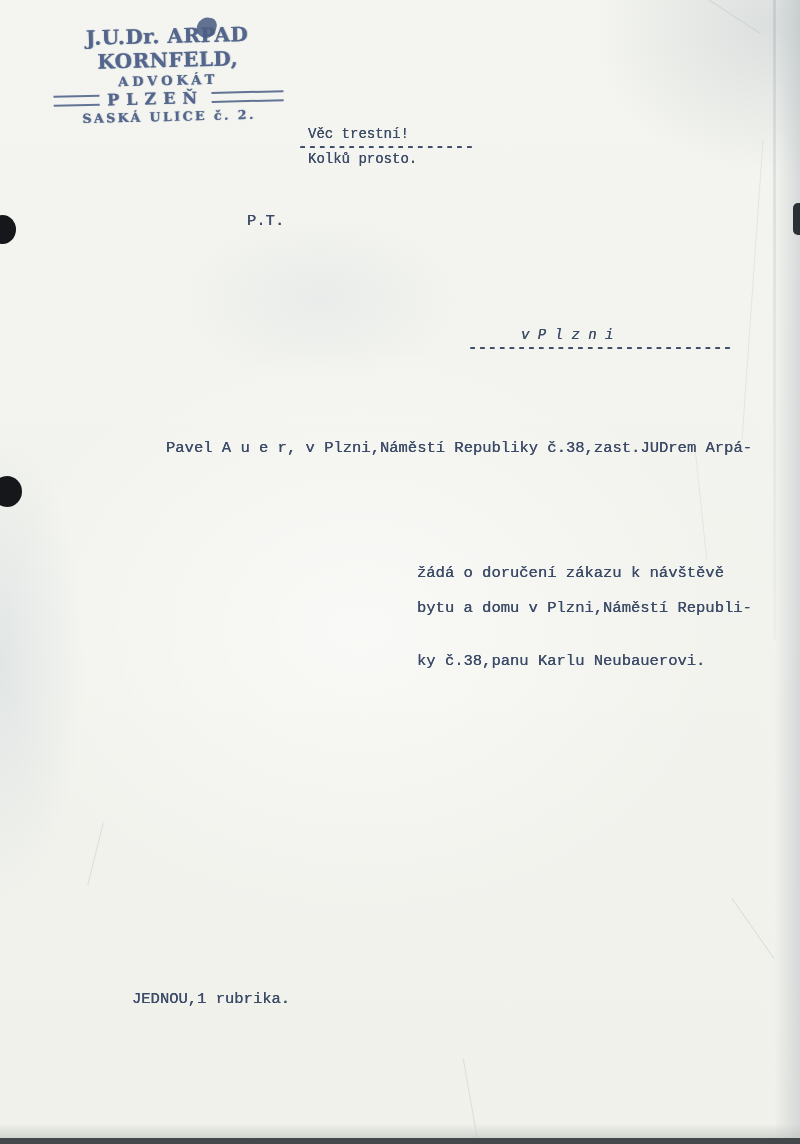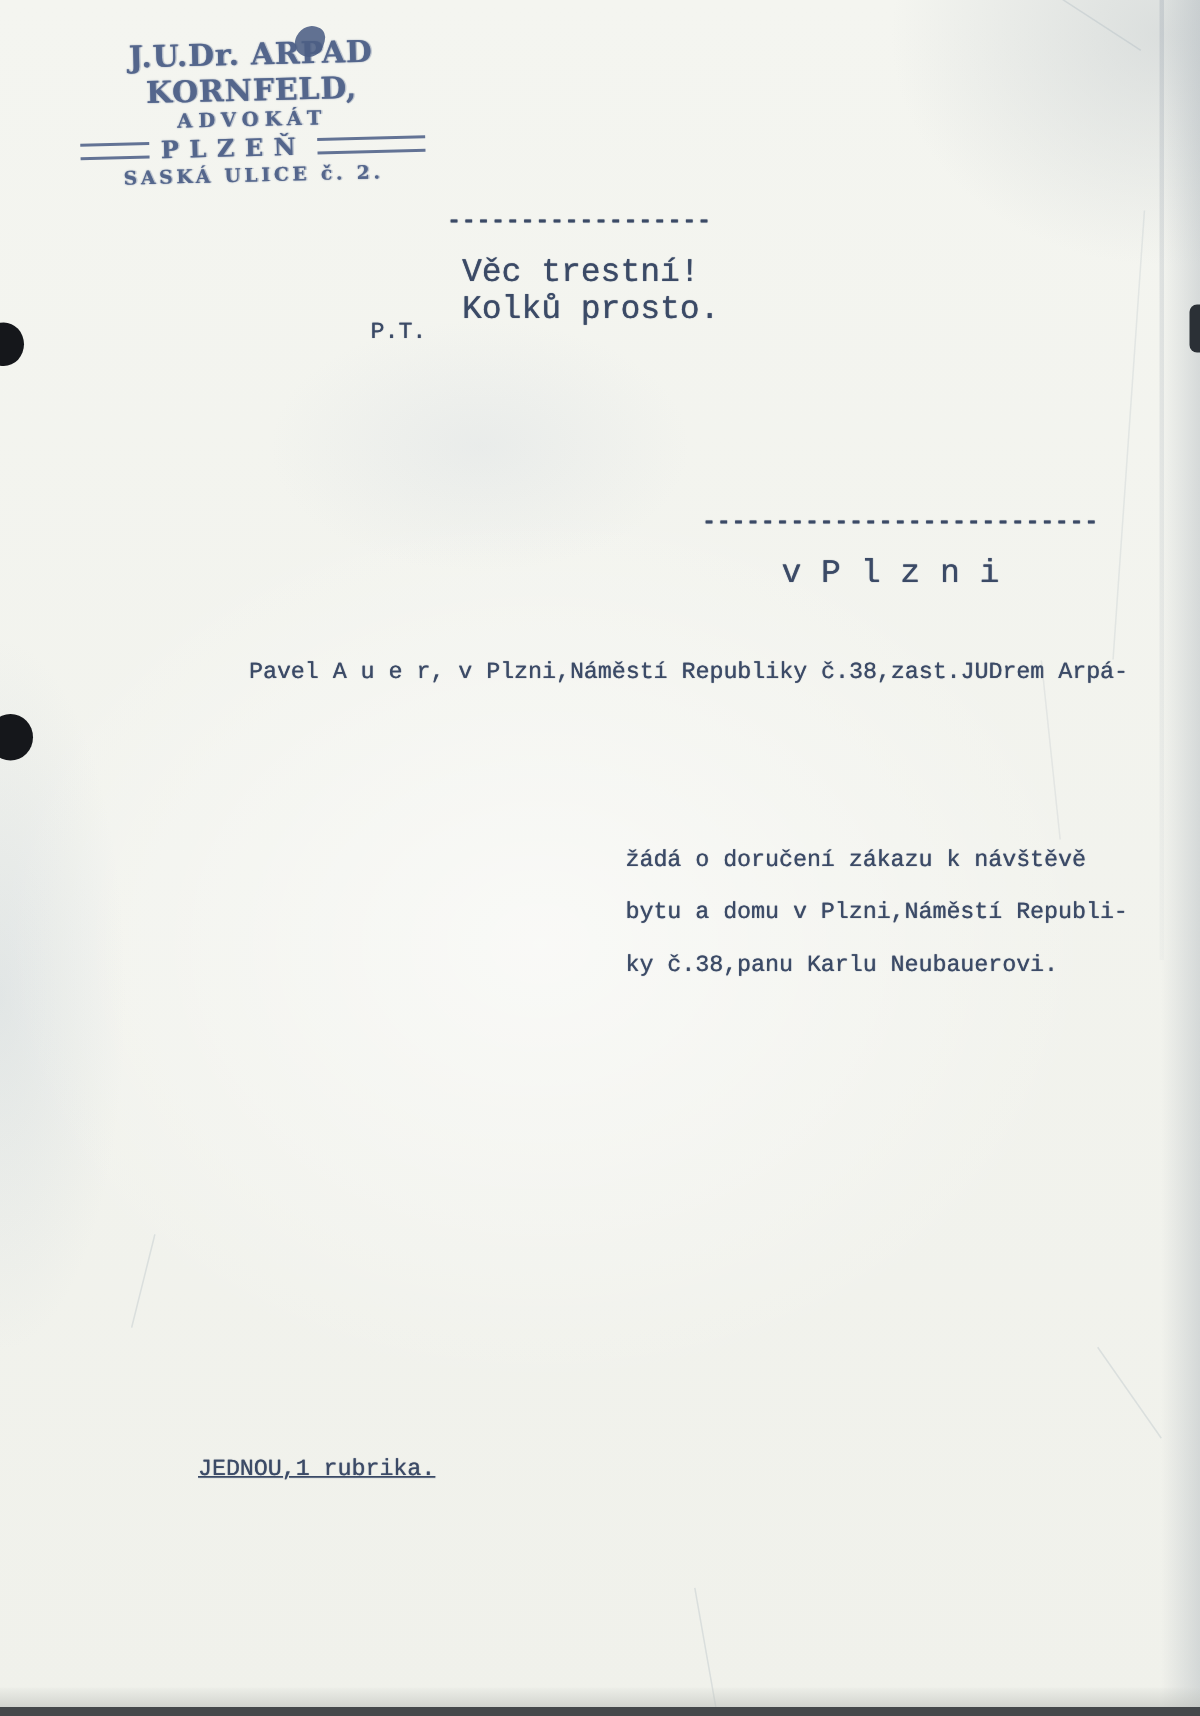--- a/index.html
+++ b/index.html
@@ -18,21 +18,21 @@
   }
   
   .tw {
     position:absolute;
     color:#3b4a66;
     font-size:15.5px;
     line-height:22px;
     white-space:pre;
     text-shadow:0 0 0.6px rgba(59,74,102,0.85), 0.3px 0.3px 0 rgba(59,74,102,0.35);
   }
-  .big { font-size:22px;margin-top:48px; }
+  .big { font-size:14px; }
   .divider { font-weight:bold; letter-spacing:0.5px; }
 
   
   .stamp {
     position:absolute; left:38px; top:24px; width:260px;
     text-align:center;
     transform:rotate(-1.4deg);
     color:#54668c;
     font-family:"DejaVu Serif","Liberation Serif",serif;
     font-weight:bold;
@@ -70,29 +70,29 @@
   .band-light  { position:absolute; left:0; right:0; bottom:6px; height:13px;
                  background:linear-gradient(rgba(210,213,207,0.1), rgba(190,193,188,0.6)); }
   .scan-strip  { position:absolute; left:0; right:0; bottom:0; height:6px; background:#45484b; }
 
   
   .l-vec    { left:308px; top:123px; }
   .l-div1   { left:298px; top:136px; }
   .l-kolku  { left:308px; top:148px; }
   .l-pt     { left:247px; top:210px; }
   .l-police { left:283px; top:258px; }
-  .l-vplzni { left:521px; top:324px; }
+  .l-vplzni { left:521px; top:324px;font-style:italic; }
   .l-div2   { left:468px; top:337px; }
   .l-bezp   { left:496px; top:360px; }
   .l-app1   { left:166px; top:417px;margin-top:20px; }
   .l-app2   { left:91px;  top:451px; }
   .l-req1   { left:417px; top:562px; }
   .l-req2   { left:417px; top:597px; }
-  .l-req3   { left:417px; top:632px; }
-  .l-foot   { left:132px; top:968px;text-decoration:underline; }
+  .l-req3   { left:417px; top:650px; }
+  .l-foot   { left:132px; top:988px; }
 </style>
 </head>
 <body>
 
 <div class="paper">
 
   <div class="stamp">
     <div class="stamp-name">J.U.Dr. ARPAD KORNFELD,</div>
     <div class="stamp-title">ADVOKÁT</div>
     <div class="stamp-city-row">

